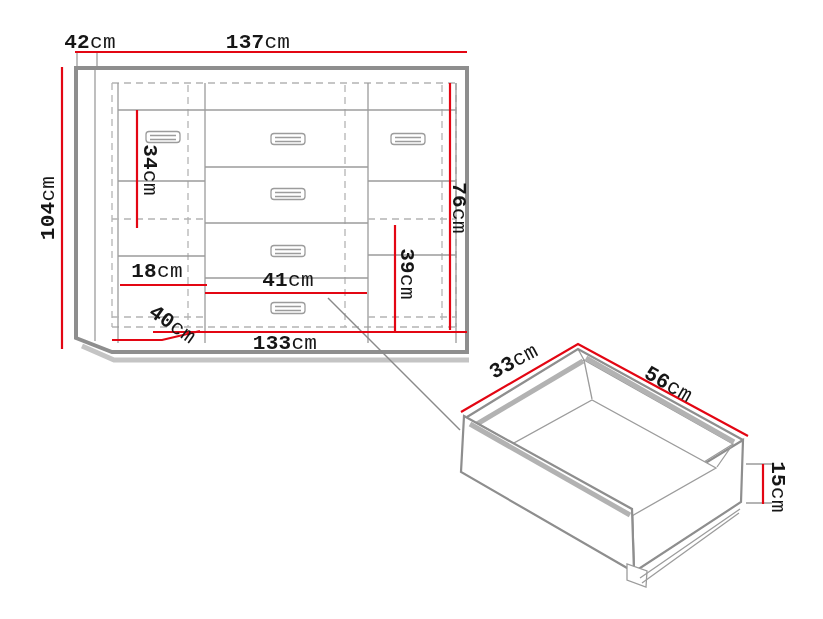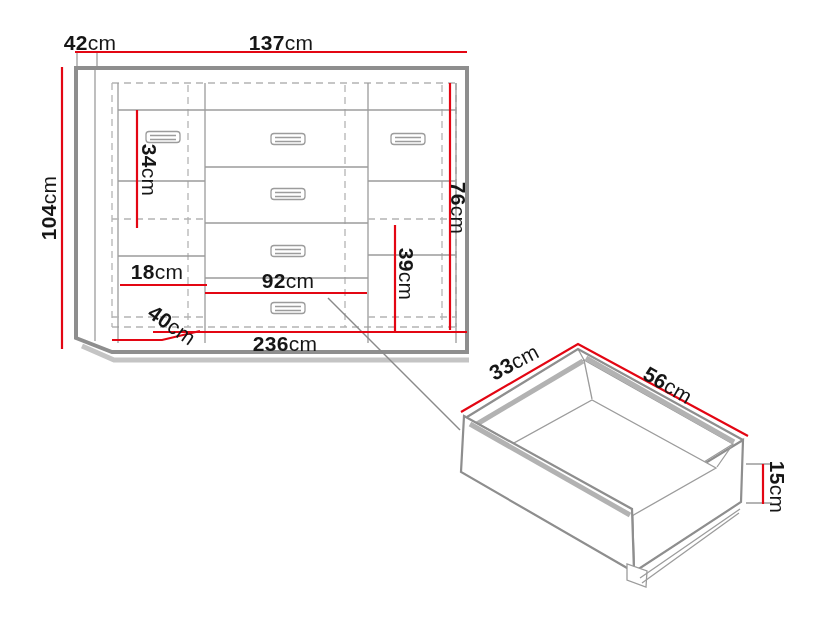--- a/index.html
+++ b/index.html
@@ -1,20 +1,20 @@
 <!DOCTYPE html>
 <html><head>
 <meta charset="utf-8">
 <style>
   html,body{margin:0;padding:0;background:#ffffff;}
   .stage{
     position:relative;
     width:823px;height:619px;
     background:#ffffff;
-    font-family:Liberation Sans, sans-serif;
+    font-family:Liberation Mono, monospace;
     overflow:hidden;
   }
   .stage svg{position:absolute;left:0;top:0;}
   
   .red{stroke:#e30613;stroke-width:2.2;fill:none;}
   .thick{stroke:#8e8e8e;stroke-width:4;fill:none;stroke-linejoin:miter;}
   .mid{stroke:#8e8e8e;stroke-width:2.2;fill:none;stroke-linejoin:miter;}
   .thin{stroke:#9c9c9c;stroke-width:1.3;fill:none;}
   .dash{stroke:#b4b4b4;stroke-width:1.3;fill:none;stroke-dasharray:7 5;}
   .shadow{stroke:#c4c4c4;stroke-width:5;fill:none;}
@@ -133,37 +133,37 @@
       <path class="red" d="M450,83 V330"></path>
       <path class="red" d="M112,340 H162 L200,331"></path>
       <path class="red" d="M153,332 H467"></path>
       <path class="red" d="M461,412 L578,344 L748,436"></path>
       <path class="red" d="M763,464 V504"></path>
     </g>
   </svg>
 
   <div class="dim" style="left:90px;top:42px"><span class="v">42</span><span class="u">cm</span></div>
 
-  <div class="dim" style="left:281px;top:42px"><span class="v">137</span><span class="u">cm</span></div>
+  <div class="dim" style="left:258px;top:42px"><span class="v">137</span><span class="u">cm</span></div>
 
   <div class="dim rm90" style="left:48px;top:208px"><span class="v">104</span><span class="u">cm</span></div>
 
   <div class="dim r90" style="left:149px;top:170px"><span class="v">34</span><span class="u">cm</span></div>
 
   <div class="dim" style="left:157px;top:271px"><span class="v">18</span><span class="u">cm</span></div>
 
-  <div class="dim" style="left:288px;top:280px"><span class="v">92</span><span class="u">cm</span></div>
+  <div class="dim" style="left:288px;top:280px"><span class="v">41</span><span class="u">cm</span></div>
 
   <div class="dim r90" style="left:406px;top:274px"><span class="v">39</span><span class="u">cm</span></div>
 
   <div class="dim r90" style="left:458px;top:208px"><span class="v">76</span><span class="u">cm</span></div>
 
   <div class="dim r35" style="left:172px;top:325px"><span class="v">40</span><span class="u">cm</span></div>
 
-  <div class="dim" style="left:285px;top:343px"><span class="v">236</span><span class="u">cm</span></div>
+  <div class="dim" style="left:285px;top:343px"><span class="v">133</span><span class="u">cm</span></div>
 
   <div class="dim rm28" style="left:514px;top:362px"><span class="v">33</span><span class="u">cm</span></div>
 
   <div class="dim r30" style="left:668px;top:385px"><span class="v">56</span><span class="u">cm</span></div>
 
   <div class="dim r90" style="left:777px;top:487px"><span class="v">15</span><span class="u">cm</span></div>
 
 </div>
 
 </body></html>

